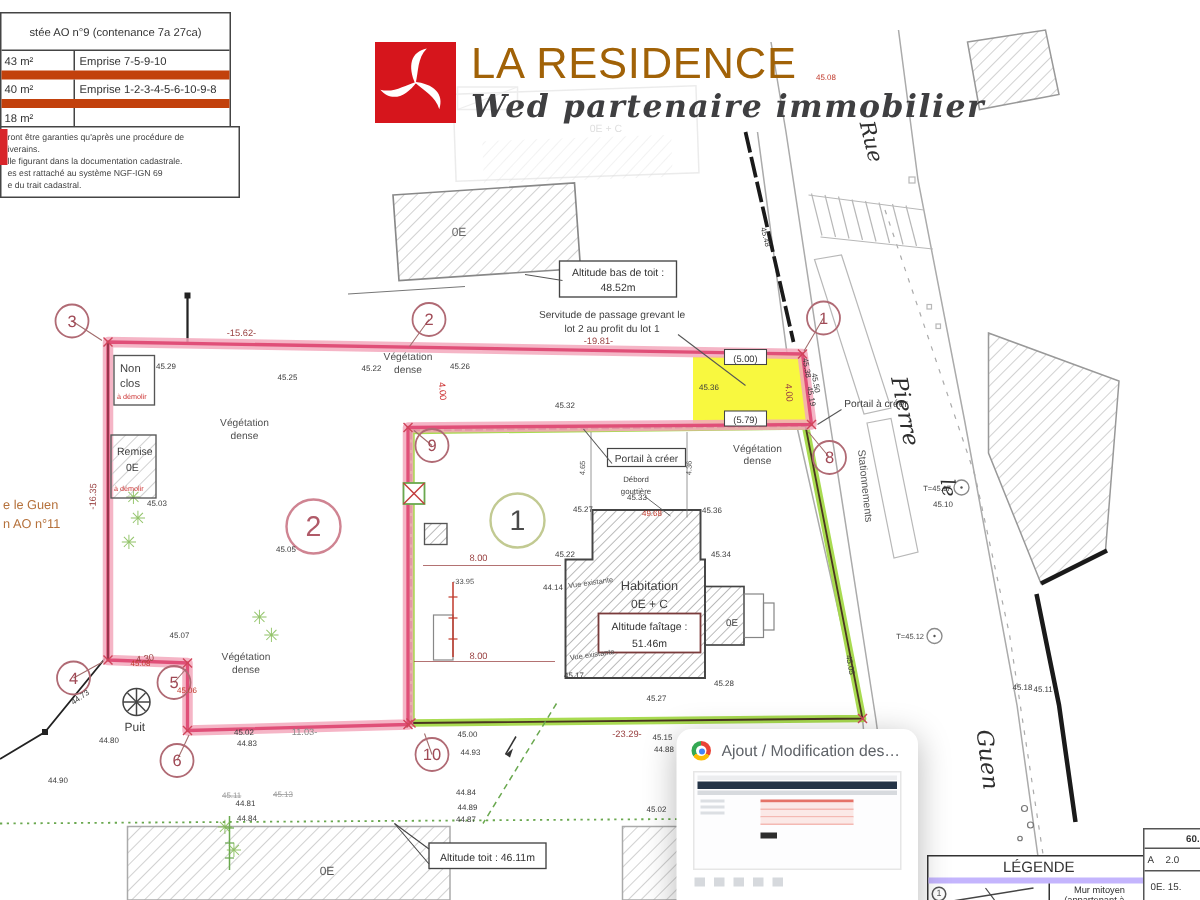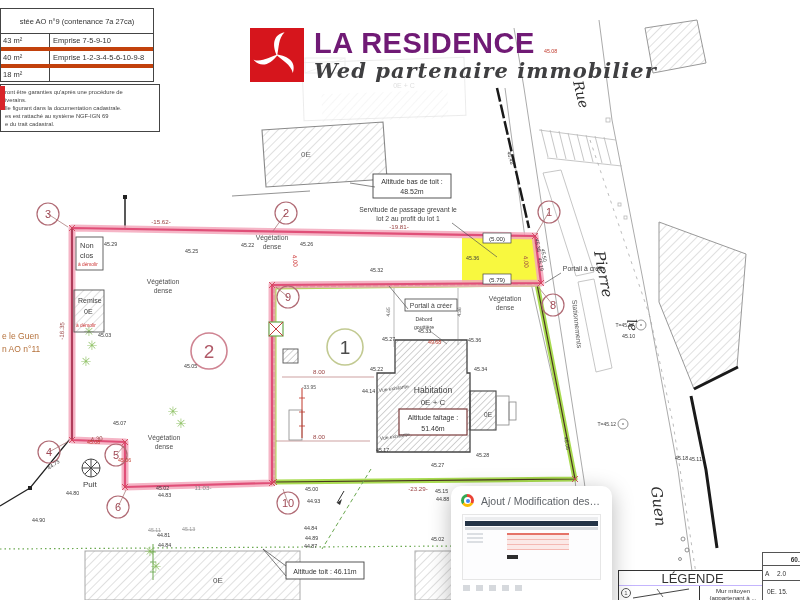--- a/index.html
+++ b/index.html
@@ -31,36 +31,36 @@
   .tick{stroke:#d0455a;stroke-width:0.9}
   .lbl{fill:#3f3f3f}
   .boxlbl{fill:#333}
   .script{font-family:"DejaVu Serif","Liberation Serif",serif;font-style:italic;fill:#2e2e2e}
 
   
   .toptable{position:absolute;left:0;top:8px;width:152px;background:#fff;border:1px solid #444;
             font-size:7.5px;color:#333;z-index:6}
   .toptable .tt-title{border-bottom:1px solid #444;height:24px;display:flex;align-items:center;
             justify-content:center;text-align:center;padding:0 11px}
-  .toptable .tt-row{display:flex;height:13px;border-bottom:4px solid #c2410c;align-items:center}
+  .toptable .tt-row{display:flex;height:13px;border-bottom:6px solid #c2410c;align-items:center}
   .toptable .tt-row:last-child{border-bottom:none}
   .toptable .tt-l{width:46px;border-right:1px solid #444;height:100%;display:flex;align-items:center;padding-left:2px}
   .toptable .tt-r{flex:1;padding-left:3px}
 
   
   .notebox{position:absolute;left:0;top:84px;width:152px;background:#fff;border:1px solid #444;
            font-size:5.8px;line-height:8px;color:#444;padding:3px 2px 3px 4px;z-index:6}
 
   .redsliver{position:absolute;left:0;top:86px;width:5px;height:24px;background:#d8252a;z-index:7}
 
   
   .logo{position:absolute;left:250px;top:28px;display:flex;align-items:flex-start;z-index:6}
   .logo-mark{width:54px;height:54px;background:#d6151c;flex:0 0 auto}
   .logo-txt{margin-left:10px}
-  .logo-name{font-size:29px;font-weight:700;letter-spacing:0.5px;color:#701a75;line-height:30px}
+  .logo-name{font-size:29px;font-weight:400;letter-spacing:0.5px;color:#a16207;line-height:30px}
   .logo-tag{font-family:"DejaVu Serif","Liberation Serif",serif;font-style:italic;font-weight:700;
             font-size:21px;color:#3f3f41;margin-top:0px;letter-spacing:1px}
 
   
   .popup{position:absolute;left:451px;top:486px;width:161px;height:130px;background:#fff;
          border-radius:10px;box-shadow:0 5px 22px rgba(0,0,0,.28);z-index:20;overflow:hidden}
   .popup-head{display:flex;align-items:center;padding:8px 10px 4px 10px}
   .chrome{width:13px;height:13px;border-radius:50%;position:relative;flex:0 0 auto;
           background:conic-gradient(#ea4335 0 33%,#fbbc05 0 66%,#34a853 0 100%)}
   .chrome:before{content:"";position:absolute;left:3px;top:3px;width:7px;height:7px;border-radius:50%;background:#fff}
@@ -75,22 +75,22 @@
   .shot .mini-table{position:absolute;left:44px;top:18px;width:62px}
   .shot .mini-table .th{height:2px;background:#e57368}
   .shot .mini-table .tr{height:4px;background:#fbe9e7;border-bottom:1px solid #f4b9b3}
   .shot .btn{position:absolute;left:44px;top:40px;width:11px;height:4px;background:#2d2d2d}
   .popup-foot{display:flex;gap:6px;padding:5px 12px}
   .popup-foot div{width:7px;height:6px;background:#d6d9dd}
 
   
   .legend{position:absolute;left:618px;top:570px;width:147px;height:30px;background:#fff;
           border:1px solid #333;z-index:15;font-size:6.2px;color:#333}
-  .legend .lg-title{height:14px;border-bottom:1px solid #c4b5fd;display:flex;align-items:center;
-          justify-content:center;font-size:13px}
+  .legend .lg-title{height:14px;border-bottom:4px solid #c4b5fd;display:flex;align-items:center;
+          justify-content:center;font-size:10px}
   .legend .lg-row{display:flex;height:16px}
   .legend .lg-sym{width:80px;border-right:1px solid #333;position:relative}
   .legend .lg-num{position:absolute;left:2px;top:2px;width:8px;height:8px;border:1px solid #555;
           border-radius:50%;font-size:6px;display:flex;align-items:center;justify-content:center;color:#555}
   .legend .lg-txt{flex:1;text-align:center;line-height:7px;padding-top:1px}
 
   
   .cornertable{position:absolute;left:762px;top:552px;width:70px;background:#fff;border:1px solid #555;
           z-index:15;font-size:6.5px;color:#333}
   .cornertable .ct-h{height:12px;border-bottom:1px solid #555;display:flex;align-items:center;

